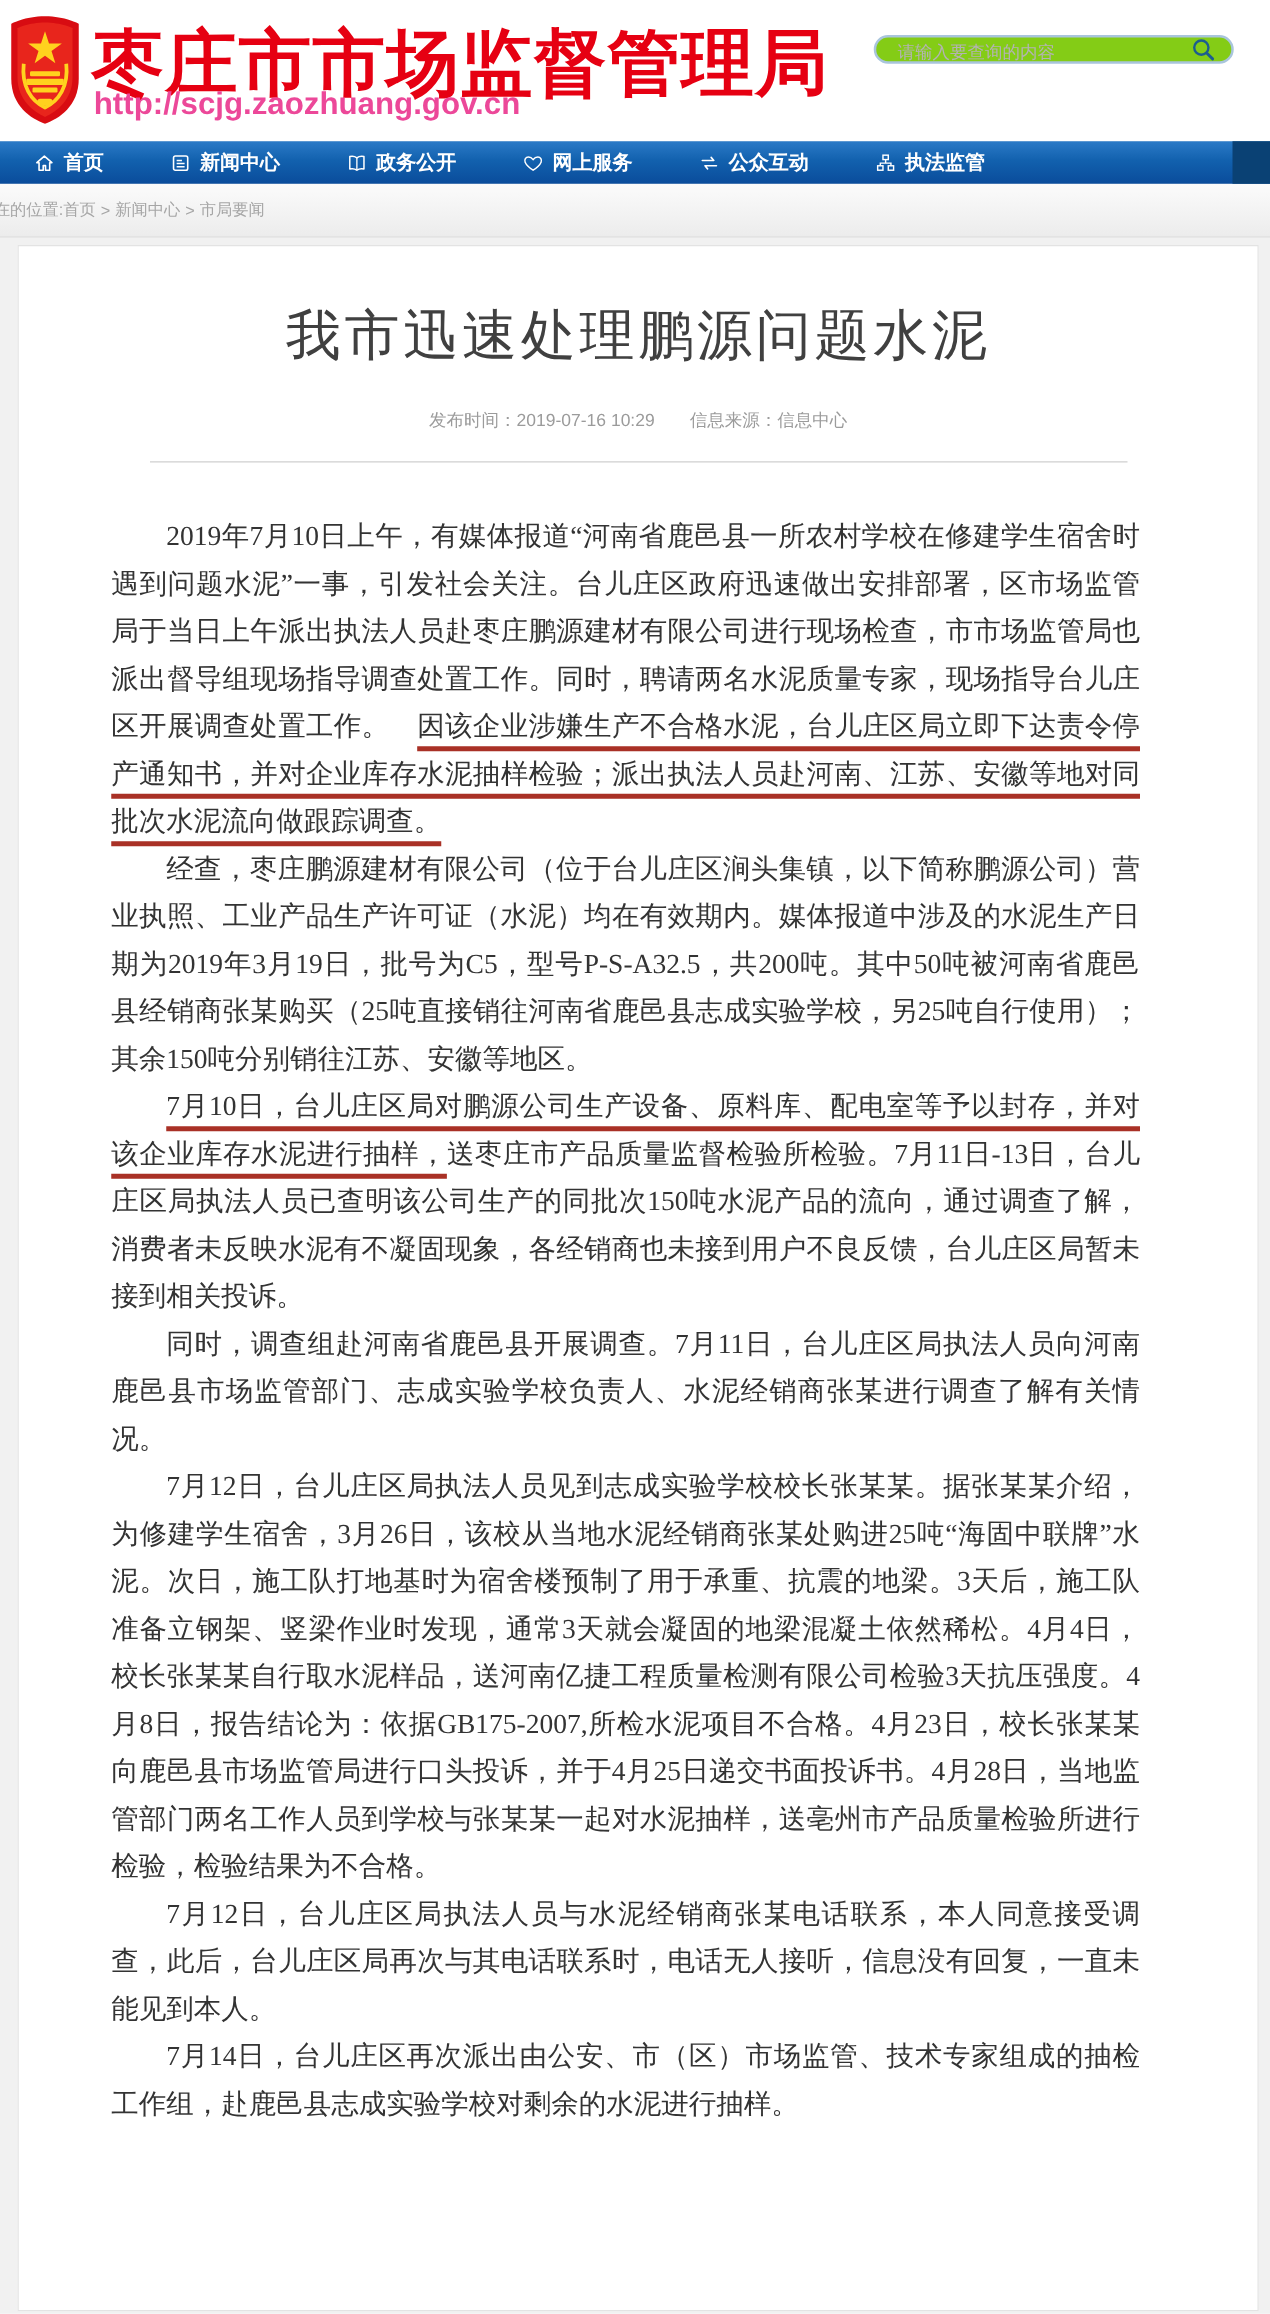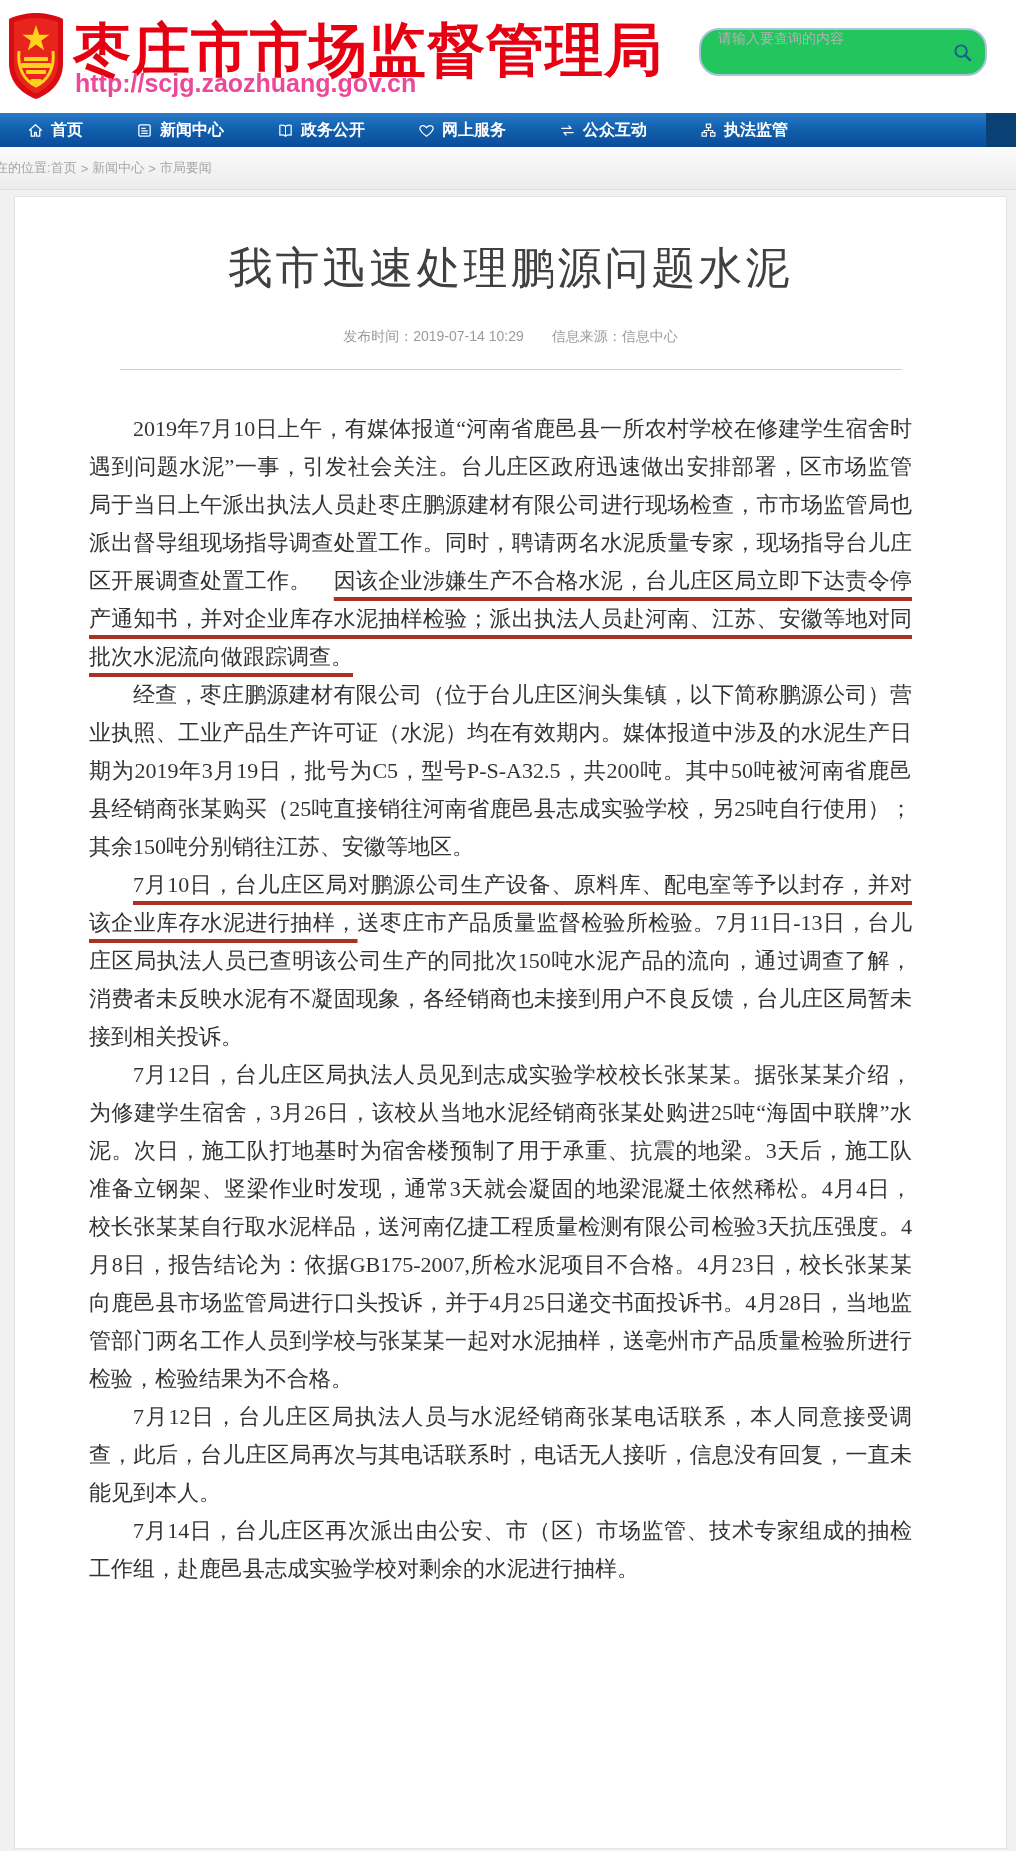--- a/index.html
+++ b/index.html
@@ -15,23 +15,23 @@
   .emblem { position:absolute; left:7px; top:11px; width:58px; height:90px; }
   .site-title {
     position:absolute; left:73px; top:12px;
     font-size:58px; font-weight:bold; color:#e60012; letter-spacing:1px; white-space:nowrap;text-align:right;
   }
   .site-url {
     position:absolute; left:75px; top:69px;
     font-size:25px; font-weight:bold; color:#ec4899; white-space:nowrap;
   }
   .search {
-    position:absolute; left:699px; top:28px; width:288px; height:48px;
-    border:2px solid #a9c5dc; border-radius:20px; background:#22c55e;
-    display:flex; align-items:flex-start;
+    position:absolute; left:699px; top:28px; width:288px; height:23px;
+    border:2px solid #a9c5dc; border-radius:20px; background:#84cc16;
+    display:flex; align-items:flex-end;
   }
   .search input {
     flex:1; border:none; outline:none; background:transparent;
     font-size:14px; color:#444; padding:0 4px 0 17px;
     font-family:"Liberation Sans", sans-serif;
   }
   .search input::placeholder { color:#b3b3b3; }
   .search-btn {
     width:36px; height:100%; border:none; background:transparent; cursor:pointer;
     display:flex; align-items:center; justify-content:center; padding:0 10px 0 0;
@@ -181,24 +181,25 @@
     <a>首页</a>
     <span class="bc-sep">&gt;</span>
     <a>新闻中心</a>
     <span class="bc-sep">&gt;</span>
     <a>市局要闻</a>
   </div>
 
 <div class="content">
   <h1 class="article-title">我市迅速处理鹏源问题水泥</h1>
   <div class="meta">
-    <span>发布时间：</span><span>2019-07-14 10:29</span><span class="src">信息来源：</span><span>信息中心</span>
+    <span>发布时间：</span><span>2019-07-16 10:29</span><span class="src">信息来源：</span><span>信息中心</span>
   </div>
   <hr class="divider">
   <div class="body-text">
       <p><span>2019年7月10日上午，有媒体报道“河南省鹿邑县一所农村学校在修建学生宿舍时遇到问题水泥”一事，引发社会关注。台儿庄区政府迅速做出安排部署，区市场监管局于当日上午派出执法人员赴枣庄鹏源建材有限公司进行现场检查，市市场监管局也派出督导组现场指导调查处置工作。同时，聘请两名水泥质量专家，现场指导台儿庄区开展调查处置工作。　</span><span class="ru">因该企业涉嫌生产不合格水泥，台儿庄区局立即下达责令停产通知书，并对企业库存水泥抽样检验；派出执法人员赴河南、江苏、安徽等地对同批次水泥流向做跟踪调查。</span></p>
       <p><span>经查，枣庄鹏源建材有限公司（位于台儿庄区涧头集镇，以下简称鹏源公司）营业执照、工业产品生产许可证（水泥）均在有效期内。媒体报道中涉及的水泥生产日期为2019年3月19日，批号为C5，型号P-S-A32.5，共200吨。其中50吨被河南省鹿邑县经销商张某购买（25吨直接销往河南省鹿邑县志成实验学校，另25吨自行使用）；其余150吨分别销往江苏、安徽等地区。</span></p>
       <p><span class="ru">7月10日，台儿庄区局对鹏源公司生产设备、原料库、配电室等予以封存，并对该企业库存水泥进行抽样，</span><span>送枣庄市产品质量监督检验所检验。7月11日-13日，台儿庄区局执法人员已查明该公司生产的同批次150吨水泥产品的流向，通过调查了解，消费者未反映水泥有不凝固现象，各经销商也未接到用户不良反馈，台儿庄区局暂未接到相关投诉。</span></p>
+      <p><span>同时，调查组赴河南省鹿邑县开展调查。7月11日，台儿庄区局执法人员向河南鹿邑县市场监管部门、志成实验学校负责人、水泥经销商张某进行调查了解有关情况。</span></p>
       <p><span>7月12日，台儿庄区局执法人员见到志成实验学校校长张某某。据张某某介绍，为修建学生宿舍，3月26日，该校从当地水泥经销商张某处购进25吨“海固中联牌”水泥。次日，施工队打地基时为宿舍楼预制了用于承重、抗震的地梁。3天后，施工队准备立钢架、竖梁作业时发现，通常3天就会凝固的地梁混凝土依然稀松。4月4日，校长张某某自行取水泥样品，送河南亿捷工程质量检测有限公司检验3天抗压强度。4月8日，报告结论为：依据GB175-2007,所检水泥项目不合格。4月23日，校长张某某向鹿邑县市场监管局进行口头投诉，并于4月25日递交书面投诉书。4月28日，当地监管部门两名工作人员到学校与张某某一起对水泥抽样，送亳州市产品质量检验所进行检验，检验结果为不合格。</span></p>
       <p><span>7月12日，台儿庄区局执法人员与水泥经销商张某电话联系，本人同意接受调查，此后，台儿庄区局再次与其电话联系时，电话无人接听，信息没有回复，一直未能见到本人。</span></p>
       <p><span>7月14日，台儿庄区再次派出由公安、市（区）市场监管、技术专家组成的抽检工作组，赴鹿邑县志成实验学校对剩余的水泥进行抽样。</span></p>
     </div>
 </div>
 
 </body></html>

